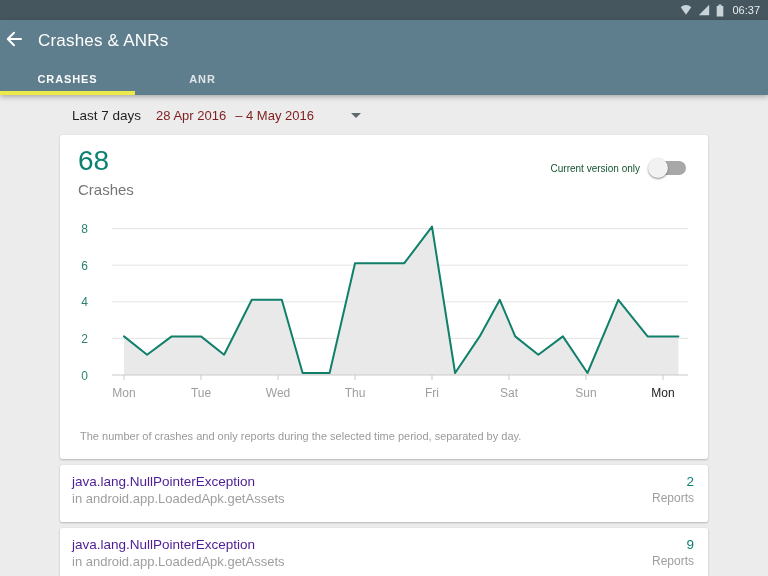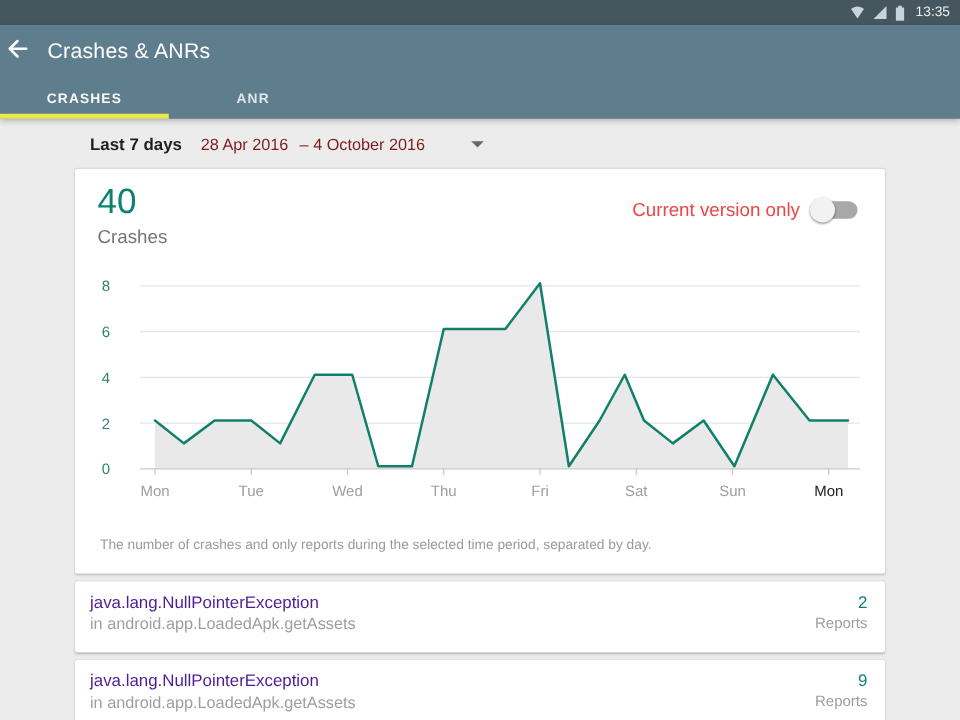--- a/index.html
+++ b/index.html
@@ -19,37 +19,37 @@
   .back-button { width:28px; height:28px; display:flex; align-items:center; justify-content:center; cursor:pointer; }
   .app-title { color:#ffffff; font-size:17px; font-weight:500; margin-left:10px; letter-spacing:0.2px; }
   .tab-bar { height:33px; display:flex; }
   .tab { width:135px; height:33px; position:relative; display:flex; align-items:center; justify-content:center; cursor:pointer; }
   .tab span { font-size:11px; font-weight:bold; letter-spacing:0.9px; color:rgba(255,255,255,0.80); }
   .tab.active span { color:rgba(255,255,255,0.97); }
   .tab .indicator { position:absolute; left:0; right:0; bottom:0; height:4px; background:#ece94d; }
 
   
   .filter-row { height:40px; display:flex; align-items:center; padding-left:72px; cursor:pointer; }
-  .range-label { font-size:13.5px; font-weight:bold; color:#1f1f1f; }
+  .range-label { font-size:13.5px; font-weight:normal; color:#1f1f1f; }
   .range-date { font-size:13px; color:#7f1d1d; }
   .range-date.start { margin-left:15px; }
   .range-date.end { margin-left:9px; }
   .caret { width:0; height:0; border-left:5px solid transparent; border-right:5px solid transparent;
     border-top:5.5px solid #5d686d; margin-left:37px; }
 
   
   .card { background:#ffffff; border-radius:2px; margin-left:60px; width:648px;
     box-shadow:0 1px 2px rgba(0,0,0,0.22), 0 0 1px rgba(0,0,0,0.12); }
 
   .summary-card { padding-bottom:17px; }
   .card-head { display:flex; justify-content:space-between; padding:10px 18px 0 18px; }
   .crash-count { font-size:28px; line-height:32px; color:#0d8171; }
   .crash-count-label { font-size:15px; line-height:18px; color:#757575; margin-top:4px; }
   .head-right { display:flex; align-items:center; height:22px; margin-top:12px; }
-  .toggle-label { font-size:15px; color:#ef4444; }
+  .toggle-label { font-size:10px; color:#14532d; }
   .switch { width:34px; height:14px; border-radius:7px; background:#a8a8a8; position:relative;
     margin-left:12px; margin-right:4px; cursor:pointer; }
   .switch .knob { width:20px; height:20px; border-radius:50%; background:#f2f2f2; position:absolute;
     left:-4px; top:-3px; box-shadow:0 1px 2px rgba(0,0,0,0.45); }
 
   .chart-wrap { position:relative; height:190px; margin-top:19px; }
   .chart-wrap svg { position:absolute; left:16px; top:0; }
   svg text { font-family:"Liberation Sans", sans-serif; }
   .chart-caption { padding:22px 20px 0 20px; font-size:11px; color:#9a9a9a; }
 
@@ -76,21 +76,21 @@
     <span>
       <svg width="12" height="12" viewBox="0 0 12 12">
           <path d="M0.8,11.2 L11.2,11.2 L11.2,0.8 Z" fill="#c9d4d9"></path>
         </svg>
     </span>
     <span>
       <svg width="8" height="13" viewBox="0 0 8 13">
           <path d="M2.5,0.5 h3 v1.5 h1.8 v10.5 h-6.6 V2 h1.8 z" fill="#c9d4d9"></path>
         </svg>
     </span>
-    <span class="status-time">13:35</span>
+    <span class="status-time">06:37</span>
   </div>
 
   <div class="header">
     <div class="app-bar">
       <div class="back-button">
         <span>
           <svg width="18" height="18" viewBox="0 0 18 18" fill="none" stroke="#ffffff" stroke-width="2" stroke-linecap="round" stroke-linejoin="round">
               <path d="M16 9 H3.2"></path>
               <path d="M9 2.8 L2.8 9 L9 15.2"></path>
             </svg>
@@ -105,28 +105,28 @@
       </div>
       <div class="tab">
         <span>ANR</span>
       </div>
     </div>
   </div>
 
   <div class="filter-row">
     <span class="range-label">Last 7 days</span>
     <span class="range-date start">28 Apr 2016</span>
-    <span class="range-date end">– 4 October 2016</span>
+    <span class="range-date end">– 4 May 2016</span>
     <span class="caret"></span>
   </div>
 
   <div class="card summary-card">
     <div class="card-head">
       <div>
-        <div class="crash-count">40</div>
+        <div class="crash-count">68</div>
         <div class="crash-count-label">Crashes</div>
       </div>
       <div class="head-right">
         <span class="toggle-label">Current version only</span>
         <div class="switch">
           <div class="knob"></div>
         </div>
       </div>
     </div>
     <div class="chart-wrap">

